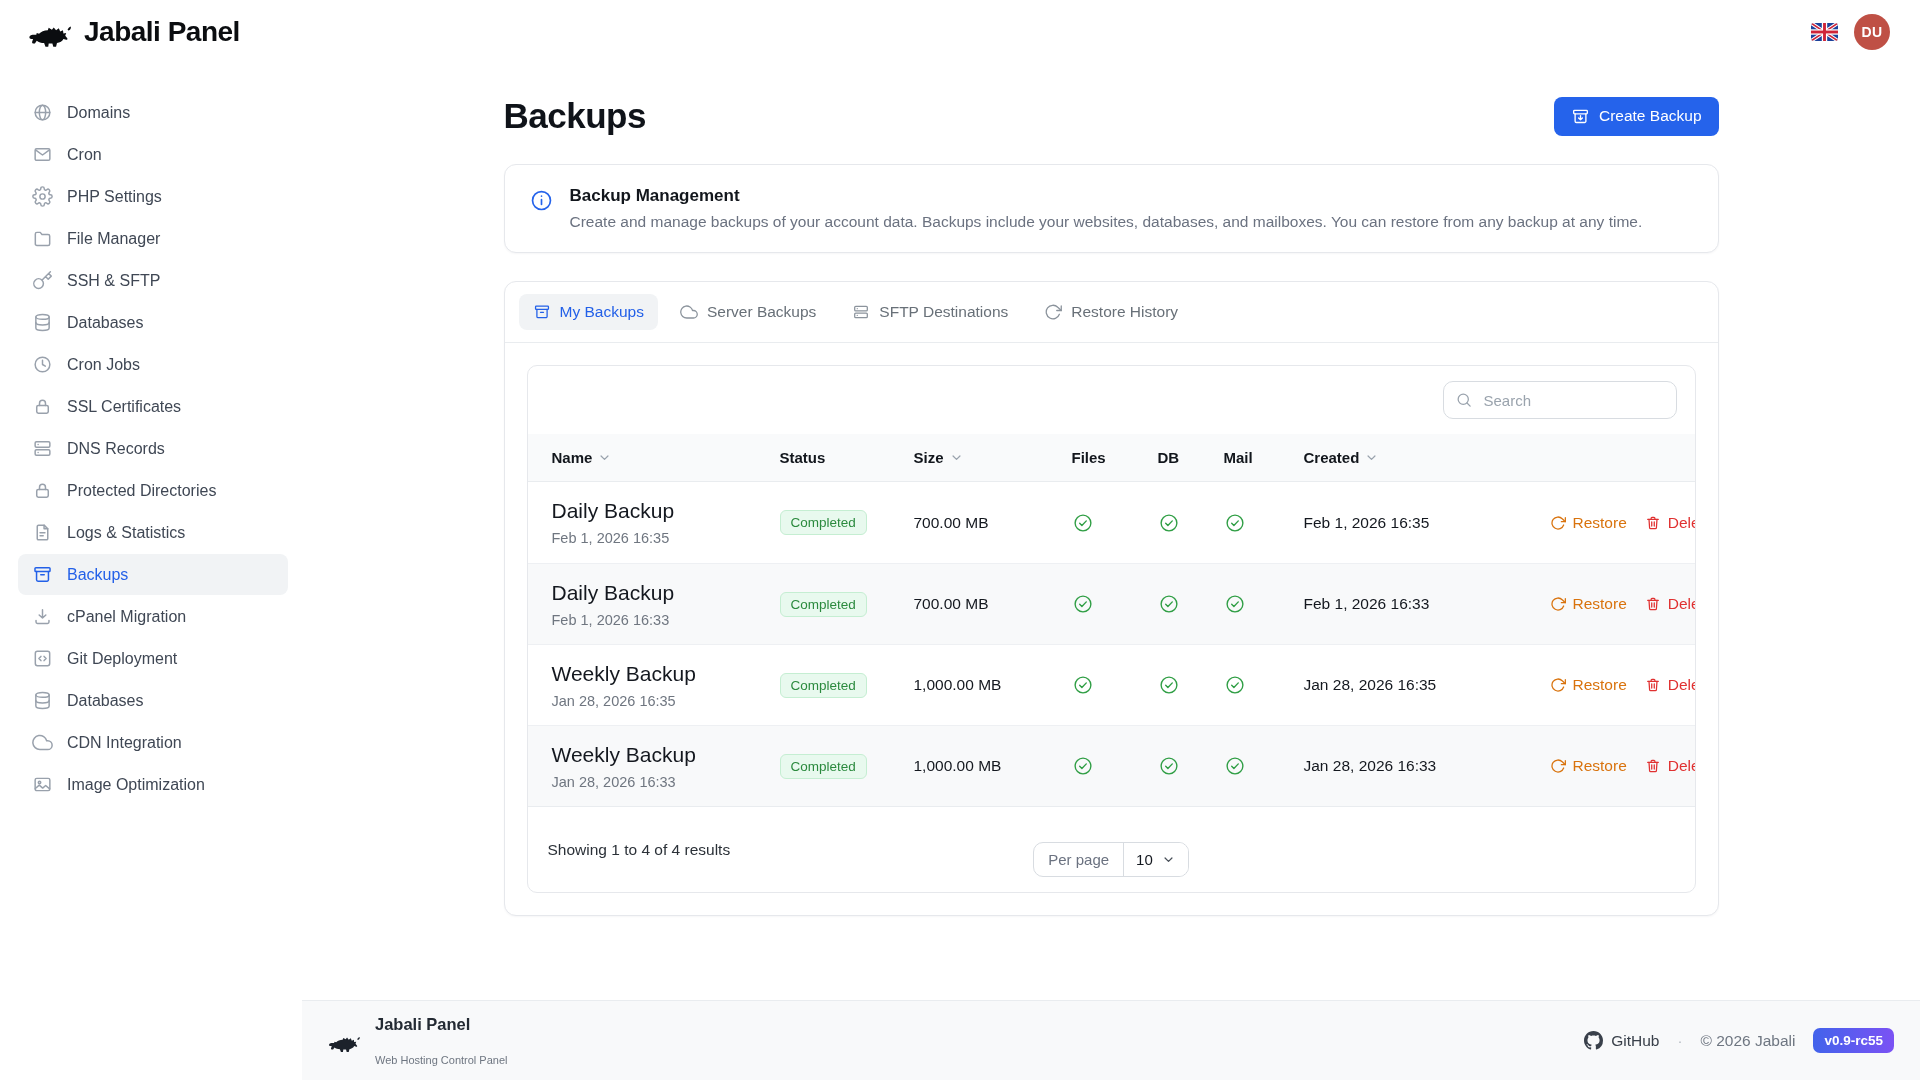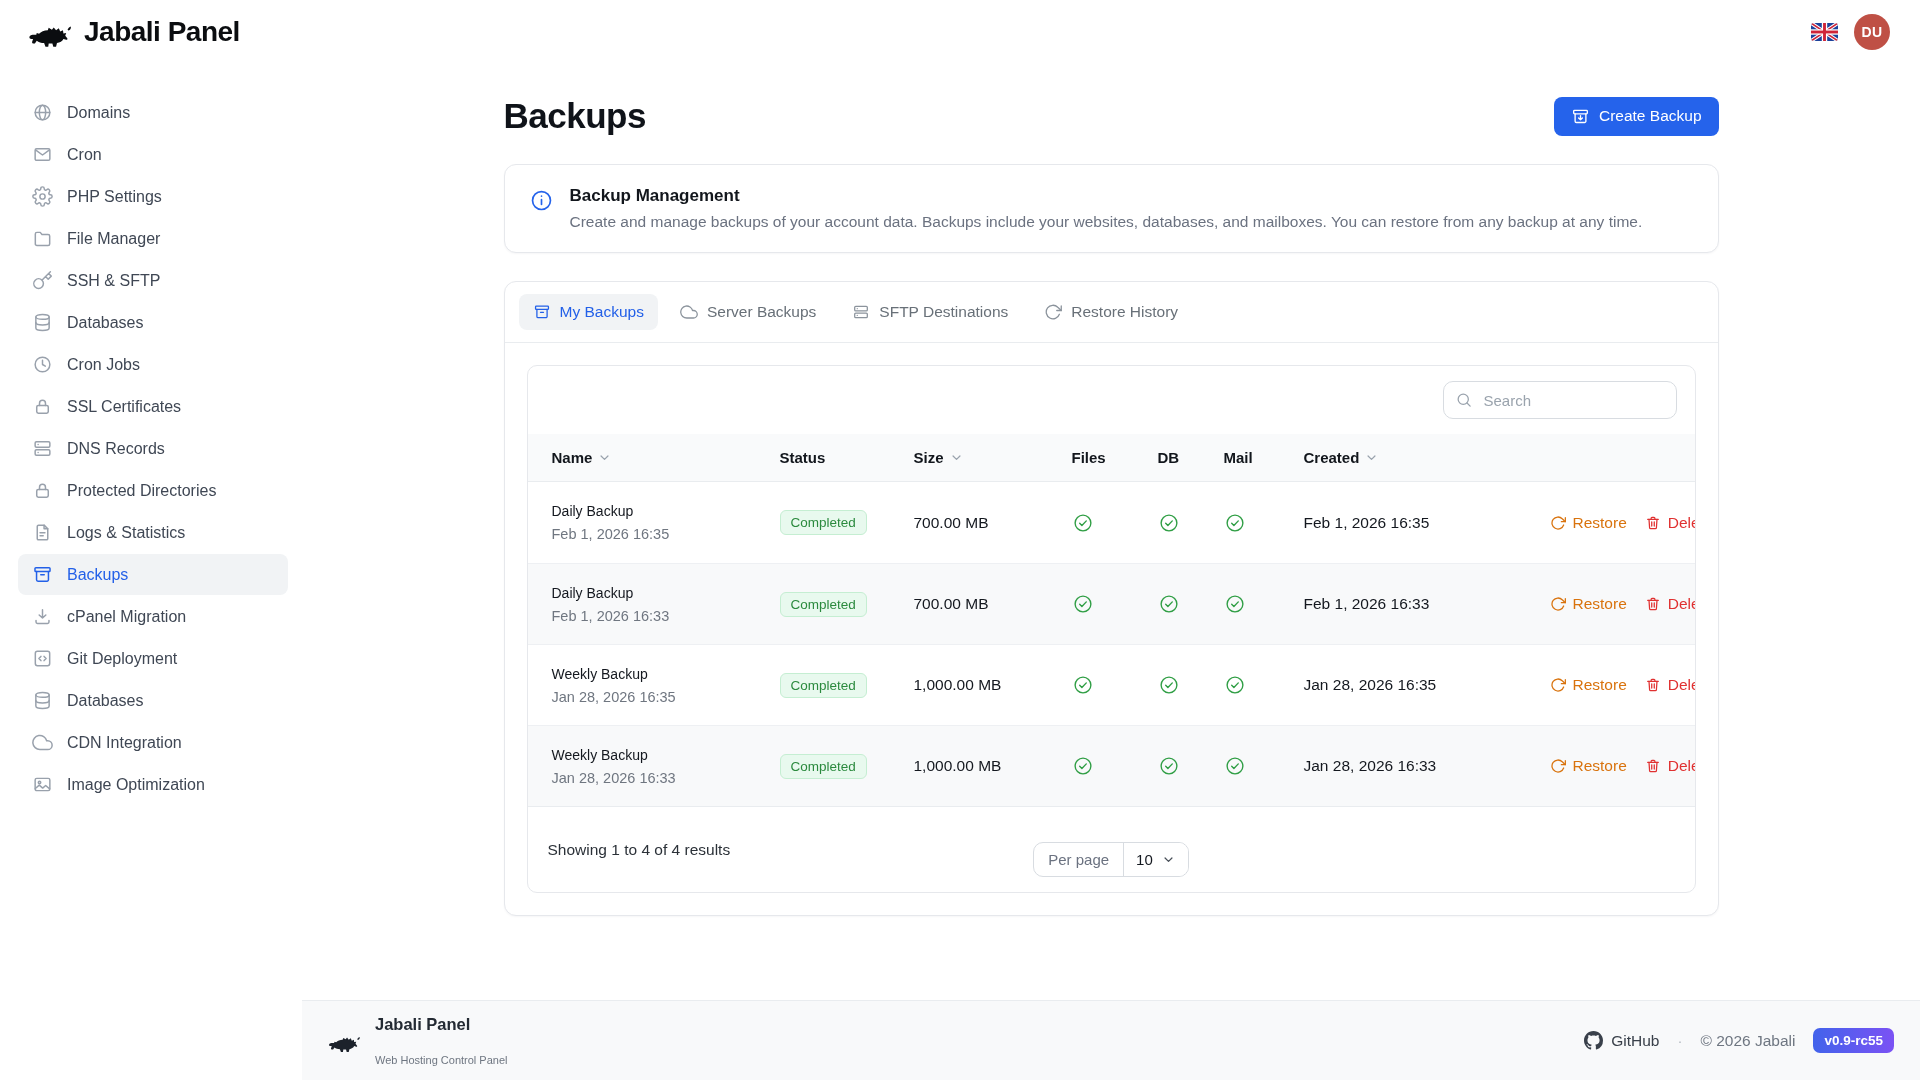--- a/index.html
+++ b/index.html
@@ -76,21 +76,21 @@
   .tgrid { display:grid; grid-template-columns:228px 134px 158px 86px 66px 80px 246px 1fr;
            align-items:center; padding:0 24px; }
   .thead { background:#f9fafb; border-bottom:1px solid #e9ecef; height:48px; }
   .th { display:flex; align-items:center; gap:5px; font-size:15px; font-weight:bold; color:#12161c; }
   .th .sort { width:15px; height:15px; color:#9aa3ad; stroke-width:2; }
   .th.sortable { cursor:pointer; }
 
   .trow { height:81px; border-top:1px solid #eef0f3; }
   .trow:first-of-type { border-top:none; }
   .trow.striped { background:#f8f9fa; }
-  .nm { font-size:14px; color:#14181f; }
+  .nm { font-size:21px; color:#14181f; }
   .dt { font-size:14.5px; color:#6f7680; margin-top:7px; }
   .badge { display:inline-block; padding:4px 10px; border-radius:6px; font-size:13.5px;
            color:#2b8a3e; background:#e8f9ee; border:1px solid #c5eed2; }
   .size, .created { font-size:15.5px; color:#14181f; }
   .check .ic { width:22px; height:22px; color:#2f9e44; stroke-width:1.5; }
   .actions { justify-self:end; display:flex; align-items:center; gap:18px; }
   .alink { display:flex; align-items:center; gap:7px; font-size:15.5px; }
   .alink .ic { width:16px; height:16px; stroke-width:1.9; }
   .alink.restore { color:#d9730d; }
   .alink.delete { color:#e03131; }

